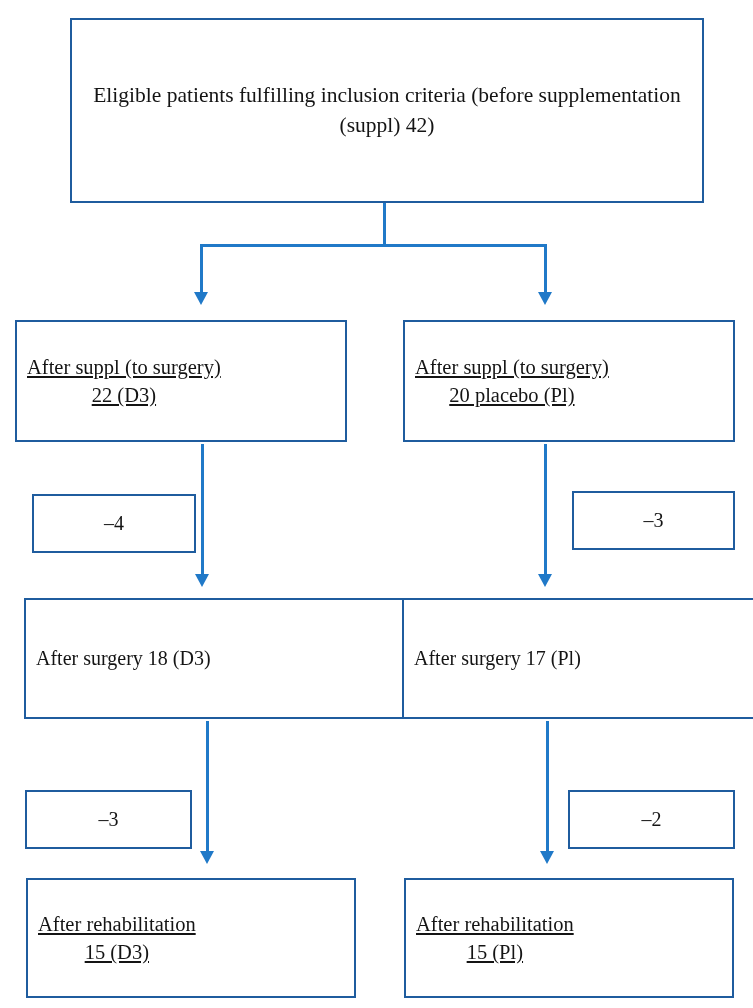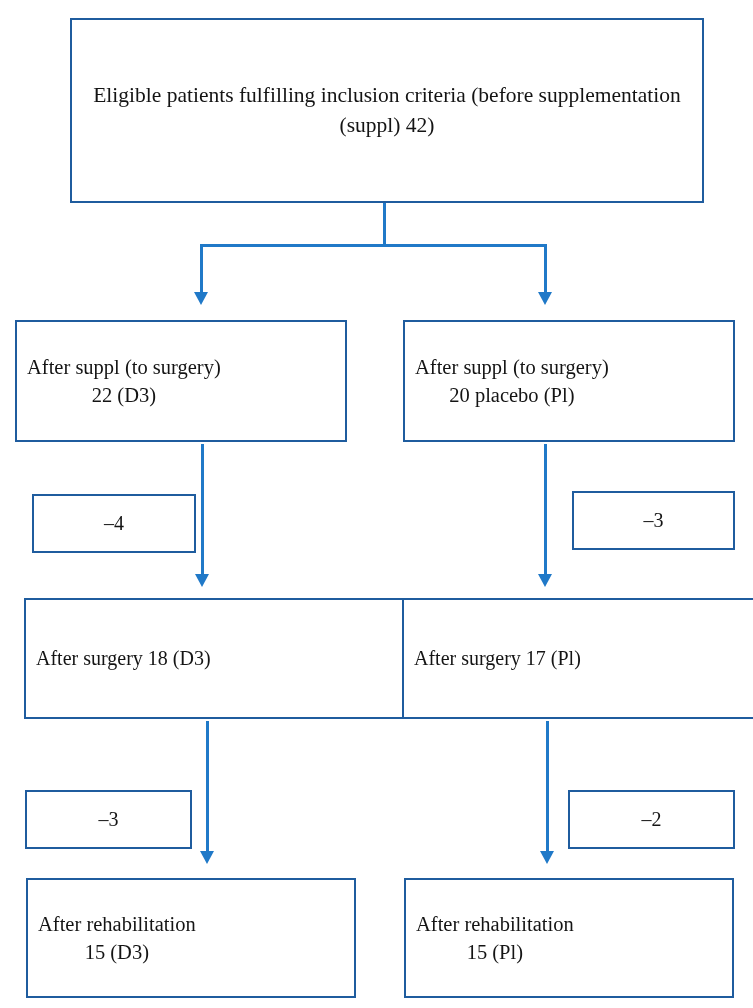--- a/index.html
+++ b/index.html
@@ -28,21 +28,21 @@
     text-align: center;
     line-height: 1.38;
     color: #141414;
   }
   .node-text {
     display: block;
     padding: 0 10px;
     white-space: pre-line;
   }
   .node.big    { font-size: 21.5px; }
-  .node.medium { font-size: 20.5px; }
+  .node.medium { font-size: 20.5px; text-decoration: underline; }
   .node.small  { font-size: 20px; }
 
   
   .loss-node {
     position: absolute;
     box-sizing: border-box;
     border: 2px solid #1f5c9e;
     background: #ffffff;
     display: flex;
     align-items: center;

